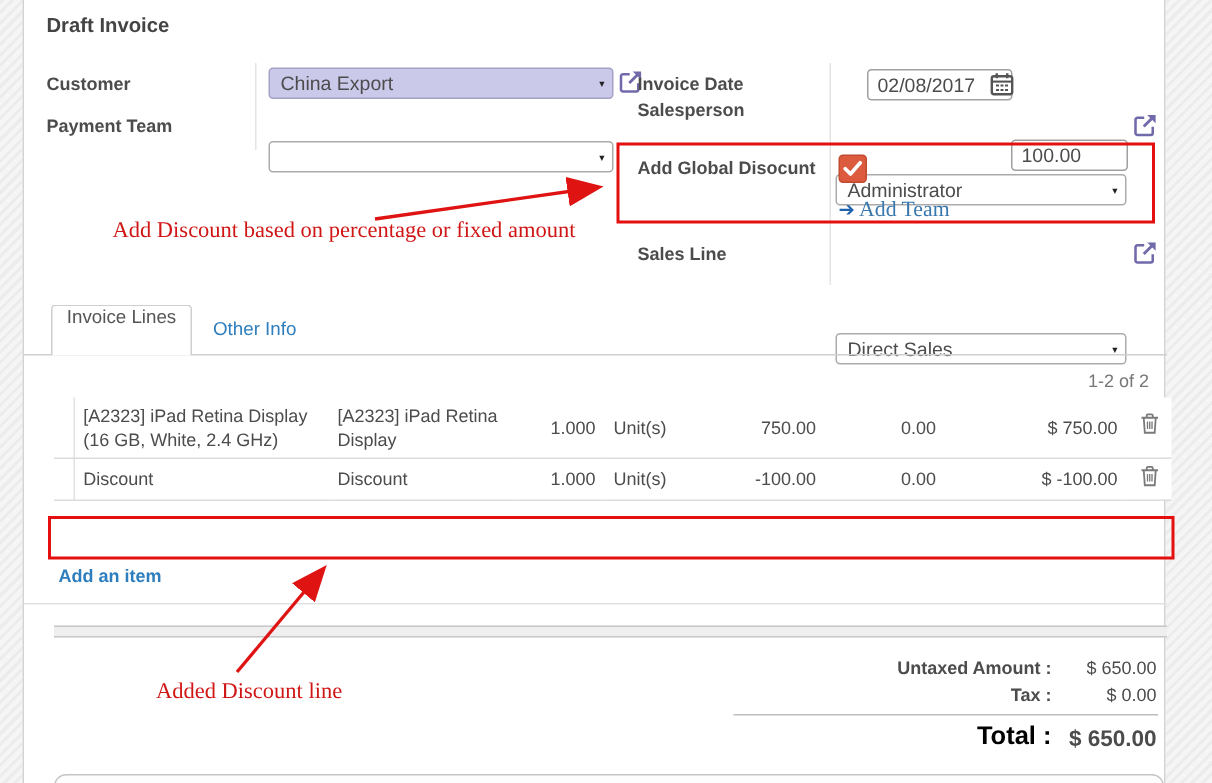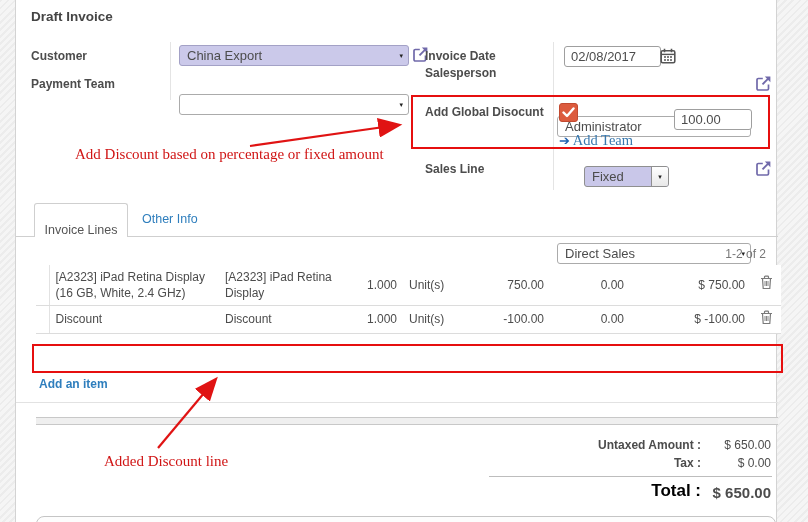--- a/index.html
+++ b/index.html
@@ -25,21 +25,21 @@
   .sel3d .btn3d { position:absolute; right:0; top:0; width:17px; height:19px;
     background:linear-gradient(#fff,#e8e8e8); border-left:1px solid #8f8f8f; border-radius:0 2px 2px 0;
     display:flex; align-items:center; justify-content:center; }
   .sel3d .btn3d .arr3 { font-size:7px; color:#222; }
   .checkbox { width:19px; height:19px; background:#dc5b3e; border:1px solid #c24a30; border-radius:3px;
     display:flex; align-items:center; justify-content:center; cursor:pointer; }
   .link { color:#2e7ebd; cursor:pointer; }
   
   .tab-bar-line { height:1px; background:#cfcfcf; }
   .tab-active { background:#fff; border:1px solid #cfcfcf; border-bottom:none; border-radius:3px 3px 0 0;
-    font-size:12.5px; color:#555; display:flex; align-items:flex-end; justify-content:center; cursor:pointer; }
+    font-size:12.5px; color:#555; display:flex; align-items:flex-start; justify-content:center; cursor:pointer; }
   .tab-idle { font-size:12.5px; cursor:pointer; }
   .pager { font-size:12px; color:#777; }
   
   table.lines { border-collapse:collapse; table-layout:fixed; width:745px; font-size:12px; color:#4c4c4c; }
   table.lines th { background:#e8e8e8; font-weight:bold; text-align:left; vertical-align:middle;
     padding:3px 6px; border-bottom:1px solid #c9c9c9; border-right:1px solid #dedede; line-height:15px; height:40px; }
   table.lines th.num, table.lines td.num { text-align:right; }
   table.lines th.amount-h { background:#f4f4f4; }
   table.lines td { padding:3px 6px; border-bottom:1px solid #dcdcdc; vertical-align:middle; line-height:16px; background:#fff; }
   td.purple { background:#d8d6f2; }
@@ -83,21 +83,21 @@
       <path d="M9.8 1.6h5.6v5.6z" fill="#7069aa"></path>
     </svg>
 
     <div class="abs lbl" style="left:15px;top:77px;">Payment Team</div>
     <div class="abs sel" style="left:163px;top:73px;width:230px;">
       <span></span>
       <span class="arr">▾</span>
     </div>
 
     <div class="abs lbl" style="left:409px;top:49px;">Invoice Date</div>
-    <div class="abs inp" style="left:548px;top:46px;width:97px;">
+    <div class="abs inp" style="left:562px;top:46px;width:97px;">
       <span>02/08/2017</span>
     </div>
     <svg class="abs" style="left:644px;top:48px;" width="16" height="16" viewBox="0 0 16 16">
       <rect x="1.2" y="2.8" width="13.6" height="12" rx="1.5" fill="none" stroke="#555" stroke-width="1.6"></rect>
       <path d="M1.2 6.4h13.6" stroke="#555" stroke-width="1.4"></path>
       <path d="M4.5 0.8v3.4M11.5 0.8v3.4" stroke="#555" stroke-width="1.6"></path>
       <path d="M4 9h2M7 9h2M10 9h2M4 12h2M7 12h2M10 12h2" stroke="#555" stroke-width="1.3"></path>
     </svg>
 
     <div class="abs lbl" style="left:409px;top:66px;">Salesperson</div>
@@ -110,27 +110,21 @@
       <path d="M7.5 9.3L14.2 2.6" stroke="#7069aa" stroke-width="1.9"></path>
       <path d="M9.8 1.6h5.6v5.6z" fill="#7069aa"></path>
     </svg>
 
     <div class="abs lbl" style="left:409px;top:105px;">Add Global Disocunt</div>
     <div class="abs checkbox" style="left:543px;top:103px;">
       <svg width="13" height="11" viewBox="0 0 13 11">
         <path d="M1.5 5.5 L5 9 L11.5 1.5" fill="none" stroke="#fff" stroke-width="2.4" stroke-linecap="round" stroke-linejoin="round"></path>
       </svg>
     </div>
-    <div class="abs sel3d" style="left:568px;top:103px;width:85px;">
-      <span>Fixed</span>
-      <span class="btn3d">
-          <span class="arr3">▾</span>
-        </span>
-    </div>
-    <div class="abs inp" style="left:658px;top:109px;width:78px;">
+    <div class="abs inp" style="left:658px;top:93px;width:78px;">
       <span>100.00</span>
     </div>
     <div class="abs" style="left:543px;top:132px;font-size:14.5px;font-family:'Liberation Serif',serif;">
       <span style="color:#1f62b0;font-family:'Liberation Sans',sans-serif;font-size:13px;">➔</span>
       <span style="color:#3878ae;">Add Team</span>
     </div>
 
     <div class="abs lbl" style="left:409px;top:162px;">Sales Line</div>
     <div class="abs sel" style="left:541px;top:159px;width:194px;">
       <span>Direct Sales</span>

